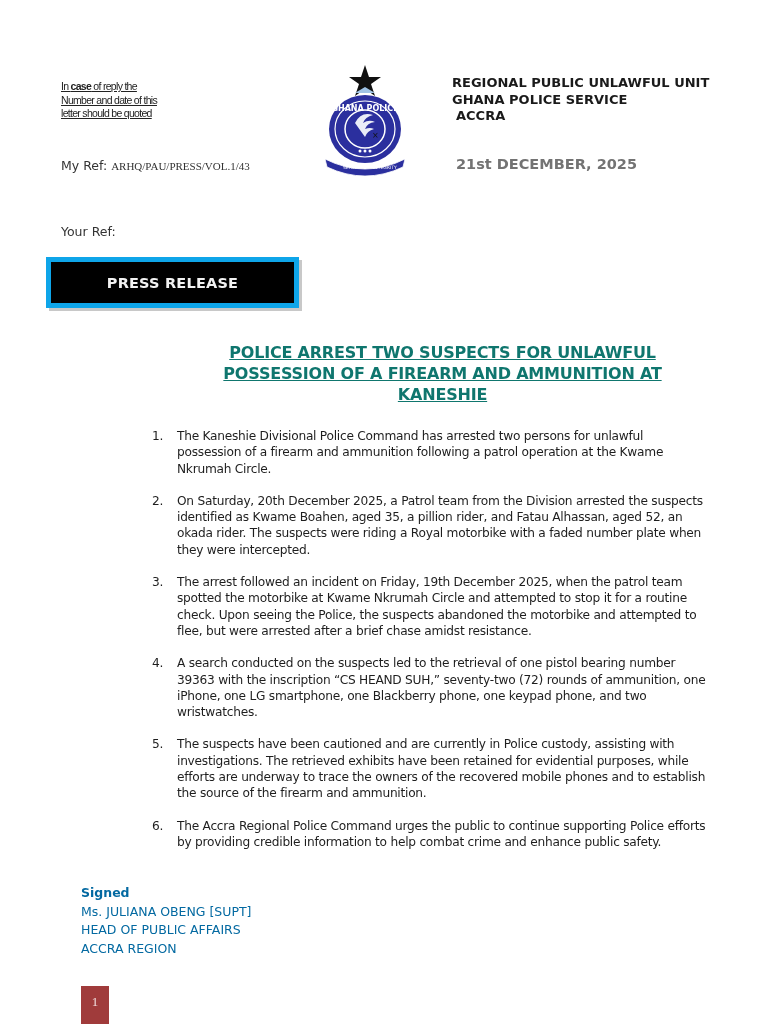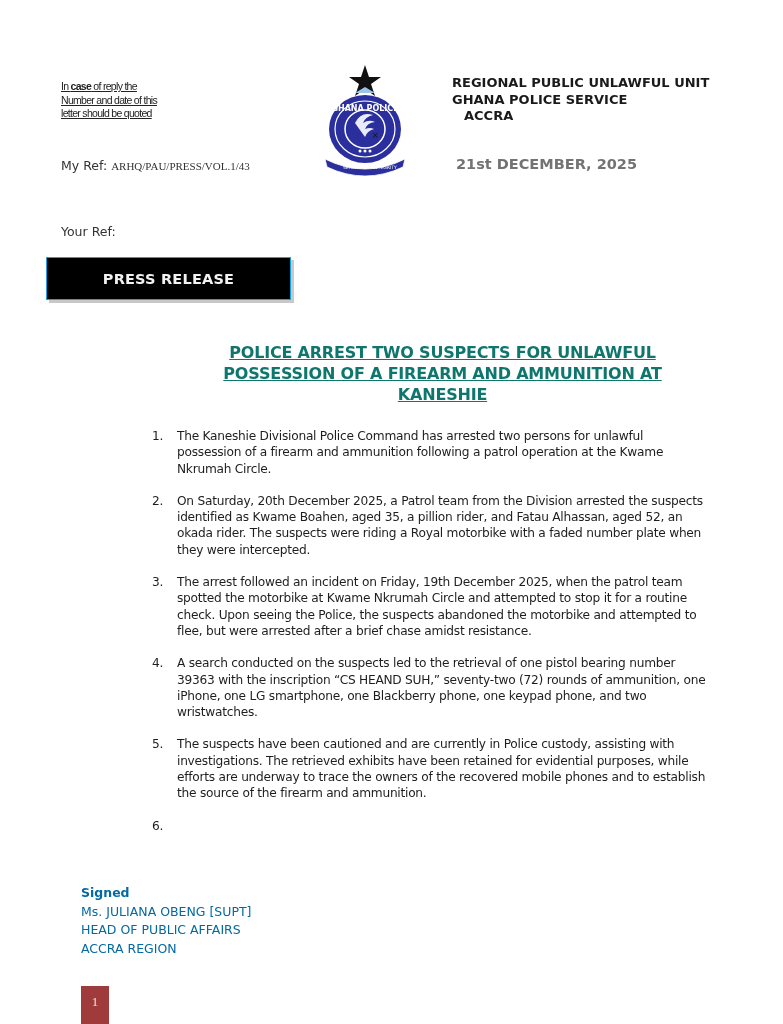--- a/index.html
+++ b/index.html
@@ -10,24 +10,24 @@
 
   .ref-line { position: absolute; left: 61px; font-family: "DejaVu Sans", sans-serif; font-size: 12.5px; color: #333; }
   .ref-line .ref-val { font-family: "Liberation Serif", serif; font-size: 11px; color: #333; margin-top: 48px; }
   .my-ref { top: 158px; }
   .your-ref { top: 192px; margin-top: 32px; }
 
   .crest { position: absolute; left: 315px; top: 63px; width: 100px; height: 118px; }
 
   .address { position: absolute; left: 452px; top: 75px; font-family: "DejaVu Sans", sans-serif; font-weight: bold; font-size: 13px; line-height: 16.5px; color: #1a1a1a; }
   .address div { white-space: nowrap; }
-  .address .city { padding-left: 4px; margin-left: 8px; }
+  .address .city { padding-left: 4px; }
   .date { position: absolute; left: 456px; top: 156px; font-family: "DejaVu Sans", sans-serif; font-weight: bold; font-size: 14.5px; color: #737373; }
 
-  .press-box { position: absolute; left: 46px; top: 257px; width: 243px; height: 41px; background: #000; box-shadow: 3px 3px 0 #c8c8c8; border: 1px solid #0ea5e9; display: flex; align-items: center; justify-content: center; }
+  .press-box { position: absolute; left: 46px; top: 257px; width: 243px; height: 41px; background: #000; box-shadow: 3px 3px 0 #c8c8c8; border: 5px solid #0ea5e9; display: flex; align-items: center; justify-content: center; }
   .press-box span { color: #f2f2f2; font-family: "DejaVu Sans", sans-serif; font-weight: bold; font-size: 14.5px; letter-spacing: 0.2px; }
 
   .headline { position: absolute; left: 190px; top: 342px; width: 505px; text-align: center; font-family: "DejaVu Sans", sans-serif; font-weight: bold; font-size: 16px; line-height: 21px; text-decoration: underline; color: #0f766e; letter-spacing: -0.2px; }
 
   .body-list { position: absolute; left: 150px; top: 428px; width: 560px; margin: 0; padding: 0; list-style: none; font-family: "DejaVu Sans", sans-serif; font-size: 12.2px; line-height: 16.3px; color: #1e1e1e; letter-spacing: -0.25px; }
   .body-list li { position: relative; padding-left: 27px; margin-bottom: 16px; }
   .body-list li .num { position: absolute; left: 2px; top: 0; }
 
   .signature { position: absolute; left: 81px; top: 884px; font-family: "DejaVu Sans", sans-serif; font-size: 12.5px; line-height: 18.5px; color: #0369a1; }
   .signature .signed { font-weight: bold; }
@@ -83,21 +83,21 @@
 </div>
 
 <div class="headline">POLICE ARREST TWO SUSPECTS FOR UNLAWFUL POSSESSION OF A FIREARM AND AMMUNITION AT KANESHIE</div>
 
 <ol class="body-list">
   <li><span class="num">1.</span><span>The Kaneshie Divisional Police Command has arrested two persons for unlawful possession of a firearm and ammunition following a patrol operation at the Kwame Nkrumah Circle.</span></li>
   <li><span class="num">2.</span><span>On Saturday, 20th December 2025, a Patrol team from the Division arrested the suspects identified as Kwame Boahen, aged 35, a pillion rider, and Fatau Alhassan, aged 52, an okada rider. The suspects were riding a Royal motorbike with a faded number plate when they were intercepted.</span></li>
   <li><span class="num">3.</span><span>The arrest followed an incident on Friday, 19th December 2025, when the patrol team spotted the motorbike at Kwame Nkrumah Circle and attempted to stop it for a routine check. Upon seeing the Police, the suspects abandoned the motorbike and attempted to flee, but were arrested after a brief chase amidst resistance.</span></li>
   <li><span class="num">4.</span><span>A search conducted on the suspects led to the retrieval of one pistol bearing number 39363 with the inscription “CS HEAND SUH,” seventy-two (72) rounds of ammunition, one iPhone, one LG smartphone, one Blackberry phone, one keypad phone, and two wristwatches.</span></li>
   <li><span class="num">5.</span><span>The suspects have been cautioned and are currently in Police custody, assisting with investigations. The retrieved exhibits have been retained for evidential purposes, while efforts are underway to trace the owners of the recovered mobile phones and to establish the source of the firearm and ammunition.</span></li>
-  <li><span class="num">6.</span></li>
+  <li><span class="num">6.</span><span>The Accra Regional Police Command urges the public to continue supporting Police efforts by providing credible information to help combat crime and enhance public safety.</span></li>
 </ol>
 
 <div class="signature">
   <div class="signed">Signed</div>
   <div>Ms. JULIANA OBENG [SUPT]</div>
   <div>HEAD OF PUBLIC AFFAIRS</div>
   <div>ACCRA REGION</div>
 </div>
 
 <div class="page-num">

